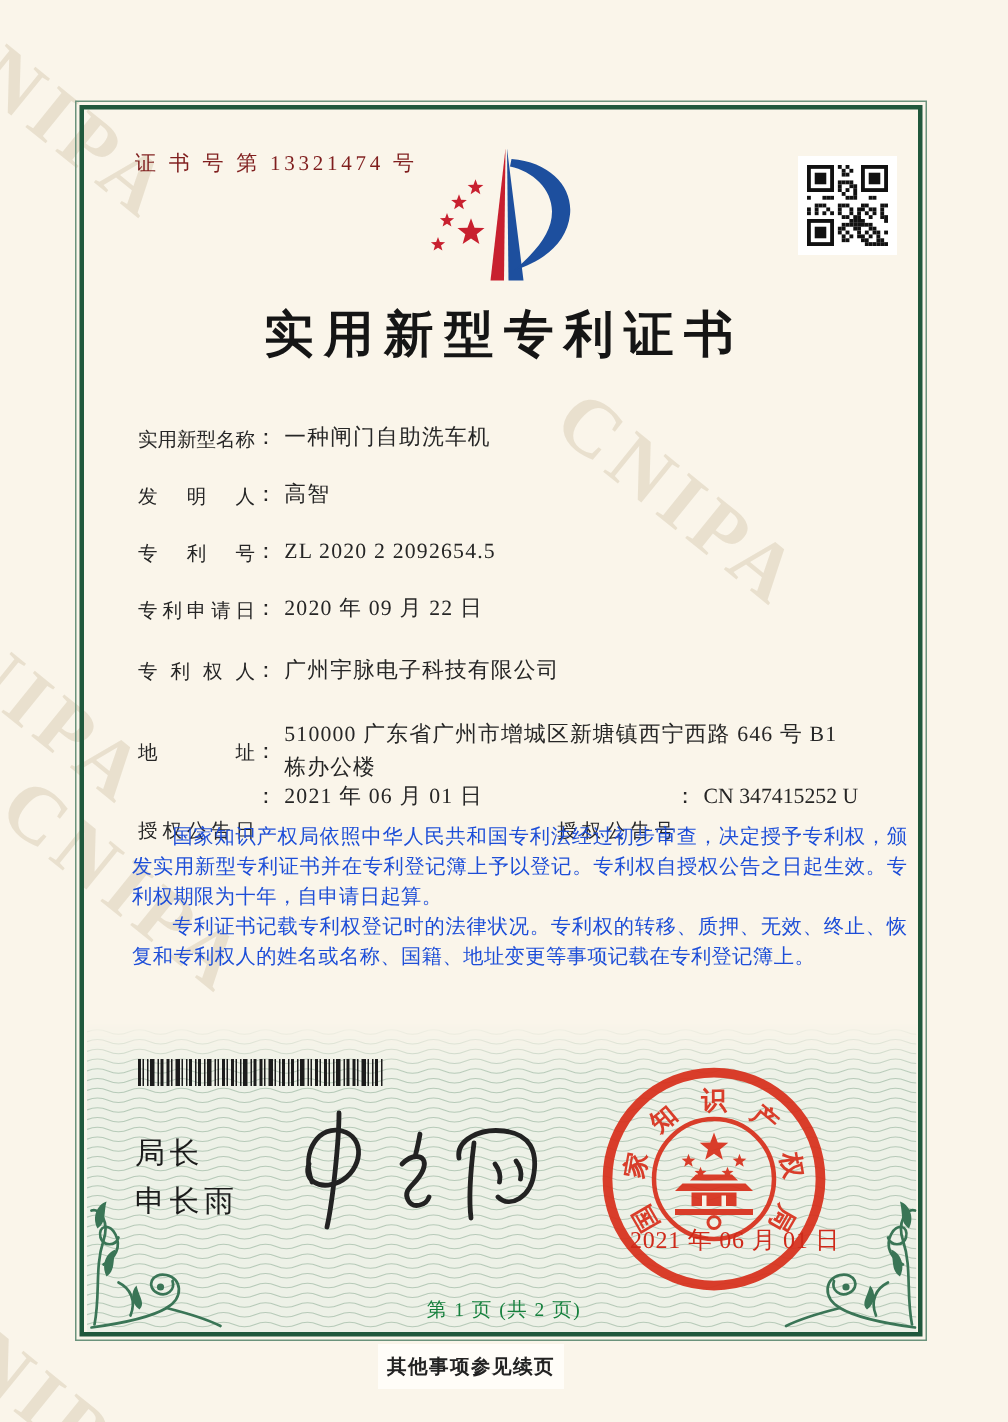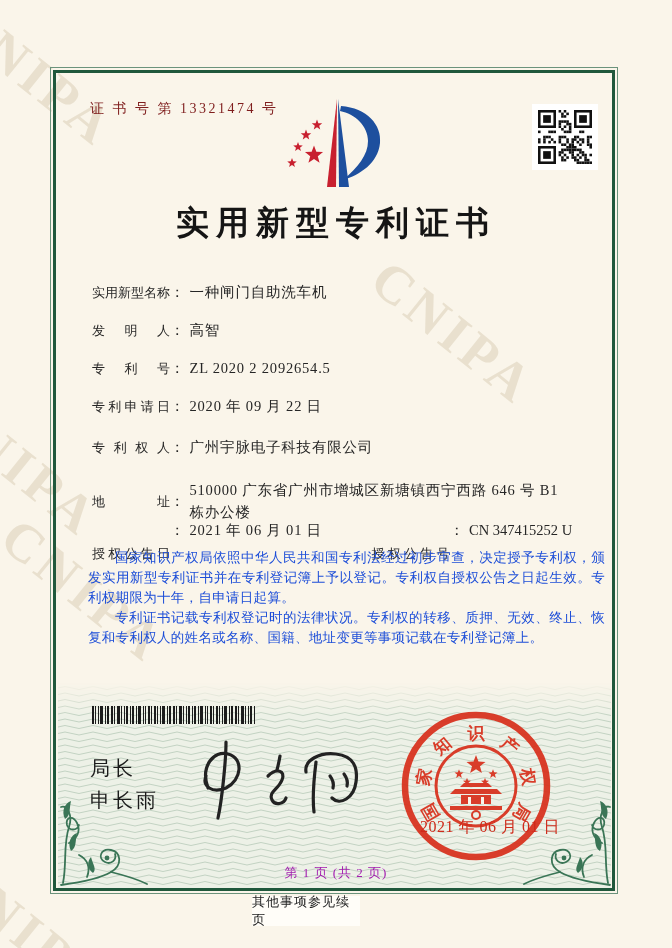--- a/index.html
+++ b/index.html
@@ -57,24 +57,24 @@
 
   .signer{position:absolute;left:90px;color:#1b1b1b;font-size:20px;letter-spacing:3px;}
   .signer.t{top:755px;} .signer.n{top:787px;}
   .sig{position:absolute;left:195px;top:738px;width:175px;height:85px;}
 
   .seal{position:absolute;left:396px;top:706px;width:160px;height:160px;opacity:.93;}
   .sealdate{position:absolute;left:420px;top:817px;font-size:16px;color:#cf2a1a;
             letter-spacing:.5px;white-space:nowrap;}
 
   .pagenum{position:absolute;left:0;right:0;top:864px;text-align:center;
-           font-size:13px;letter-spacing:1px;color:#a21caf;}
-  .chip{position:absolute;left:252px;top:896px;width:108px;height:30px;background:#fffdf8;
+           font-size:13px;letter-spacing:1px;color:#15803d;}
+  .chip{position:absolute;left:252px;top:896px;width:124px;height:30px;background:#fffdf8;
         display:flex;align-items:center;justify-content:center;font-size:13px;
-        letter-spacing:1px;color:#222;}
+        letter-spacing:1px;color:#222;font-weight:bold;}
 </style>
 </head>
 <body>
 
 <div class="page">
 
   <div class="wm" style="left:-22px;top:-10px;">CNIPA</div>
   <div class="wm" style="left:398px;top:248px;">CNIPA</div>
   <div class="wm" style="left:-38px;top:380px;">CNIPA</div>
   <div class="wm" style="left:28px;top:506px;">CNIPA</div>

